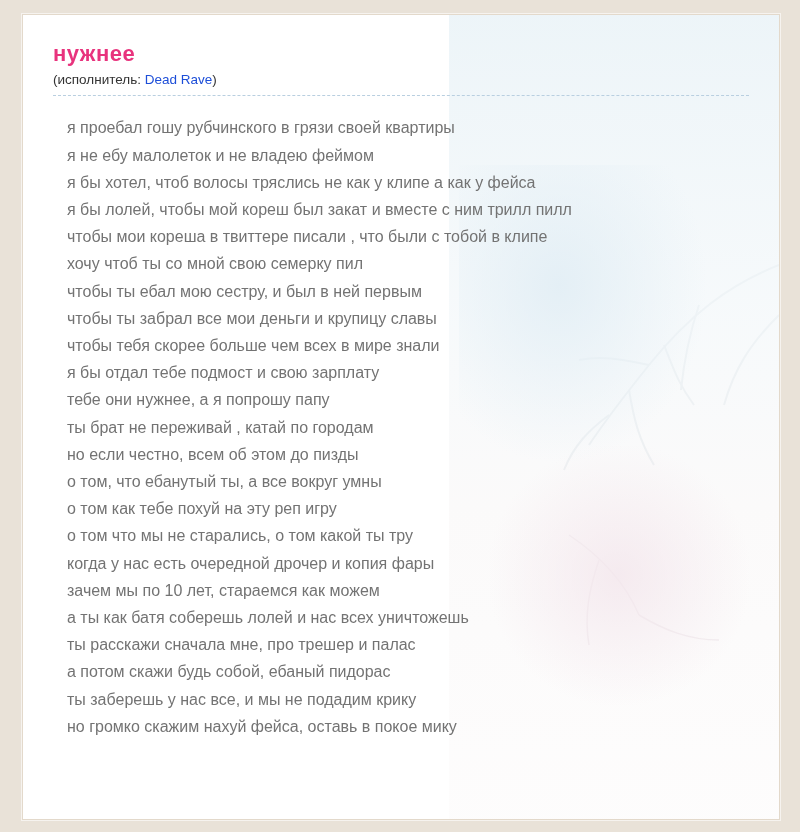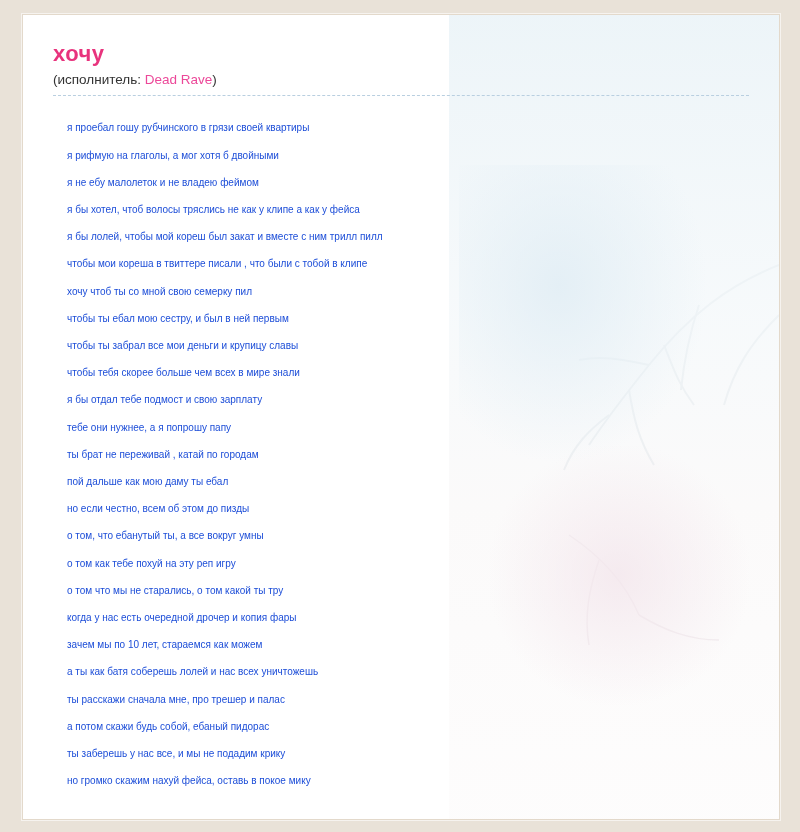--- a/index.html
+++ b/index.html
@@ -72,33 +72,33 @@
     letter-spacing: 0.5px;
     margin: 0 0 6px 0;
     line-height: 1.15;
   }
   .artist-line {
     font-size: 13.5px;
     color: #333333;
     margin: 0 0 8px 0;
   }
   .artist-line .artist-link {
-    color: #ec4899;
+    color: #1d4ed8;
     text-decoration: none;
   }
   .divider {
     border: 0;
     border-top: 1px dashed #b9cfe0;
     margin: 0 0 18px 0;
     height: 0;
   }
   .lyrics {
     position: relative;
-    font-size: 10px;
-    color: #1d4ed8;
+    font-size: 16px;
+    color: #737373;
     line-height: 27.2px;
     padding-left: 14px;
   }
   .lyrics .line {
     white-space: pre;
   }
 </style>
 </head>
 <body>
 
@@ -120,41 +120,39 @@
       </g>
       <g stroke="#d9c9d2" stroke-width="1.5" fill="none" opacity="0.5">
         <path d="M120 520 C 150 540, 175 565, 190 600"></path>
         <path d="M150 545 C 140 575, 135 600, 140 630"></path>
         <path d="M190 600 C 215 615, 240 625, 270 625"></path>
       </g>
     </svg>
   </div>
 
   <div class="content">
-    <h1 class="song-title">хочу</h1>
+    <h1 class="song-title">нужнее</h1>
 
     <div class="artist-line"><span>(исполнитель: </span><a class="artist-link" href="#">Dead Rave</a><span>)</span></div>
 
     <hr class="divider">
 
     <div class="lyrics" id="lyrics-body">
         <div class="line">я проебал гошу рубчинского в грязи своей квартиры</div>
-        <div class="line">я рифмую на глаголы, а мог хотя б двойными</div>
         <div class="line">я не ебу малолеток и не владею феймом</div>
         <div class="line">я бы хотел, чтоб волосы тряслись не как у клипе а как у фейса</div>
         <div class="line">я бы лолей, чтобы мой кореш был закат и вместе с ним трилл пилл</div>
         <div class="line">чтобы мои кореша в твиттере писали , что были с тобой в клипе</div>
         <div class="line">хочу чтоб ты со мной свою семерку пил</div>
         <div class="line">чтобы ты ебал мою сестру, и был в ней первым</div>
         <div class="line">чтобы ты забрал все мои деньги и крупицу славы</div>
         <div class="line">чтобы тебя скорее больше чем всех в мире знали</div>
         <div class="line">я бы отдал тебе подмост и свою зарплату</div>
         <div class="line">тебе они нужнее, а я попрошу папу</div>
         <div class="line">ты брат не переживай , катай по городам</div>
-        <div class="line">пой дальше как мою даму ты ебал</div>
         <div class="line">но если честно, всем об этом до пизды</div>
         <div class="line">о том, что ебанутый ты, а все вокруг умны</div>
         <div class="line">о том как тебе похуй на эту реп игру</div>
         <div class="line">о том что мы не старались, о том какой ты тру</div>
         <div class="line">когда у нас есть очередной дрочер и копия фары</div>
         <div class="line">зачем мы по 10 лет, стараемся как можем</div>
         <div class="line">а ты как батя соберешь лолей и нас всех уничтожешь</div>
         <div class="line">ты расскажи сначала мне, про трешер и палас</div>
         <div class="line">а потом скажи будь собой, ебаный пидорас</div>
         <div class="line">ты заберешь у нас все, и мы не подадим крику</div>

